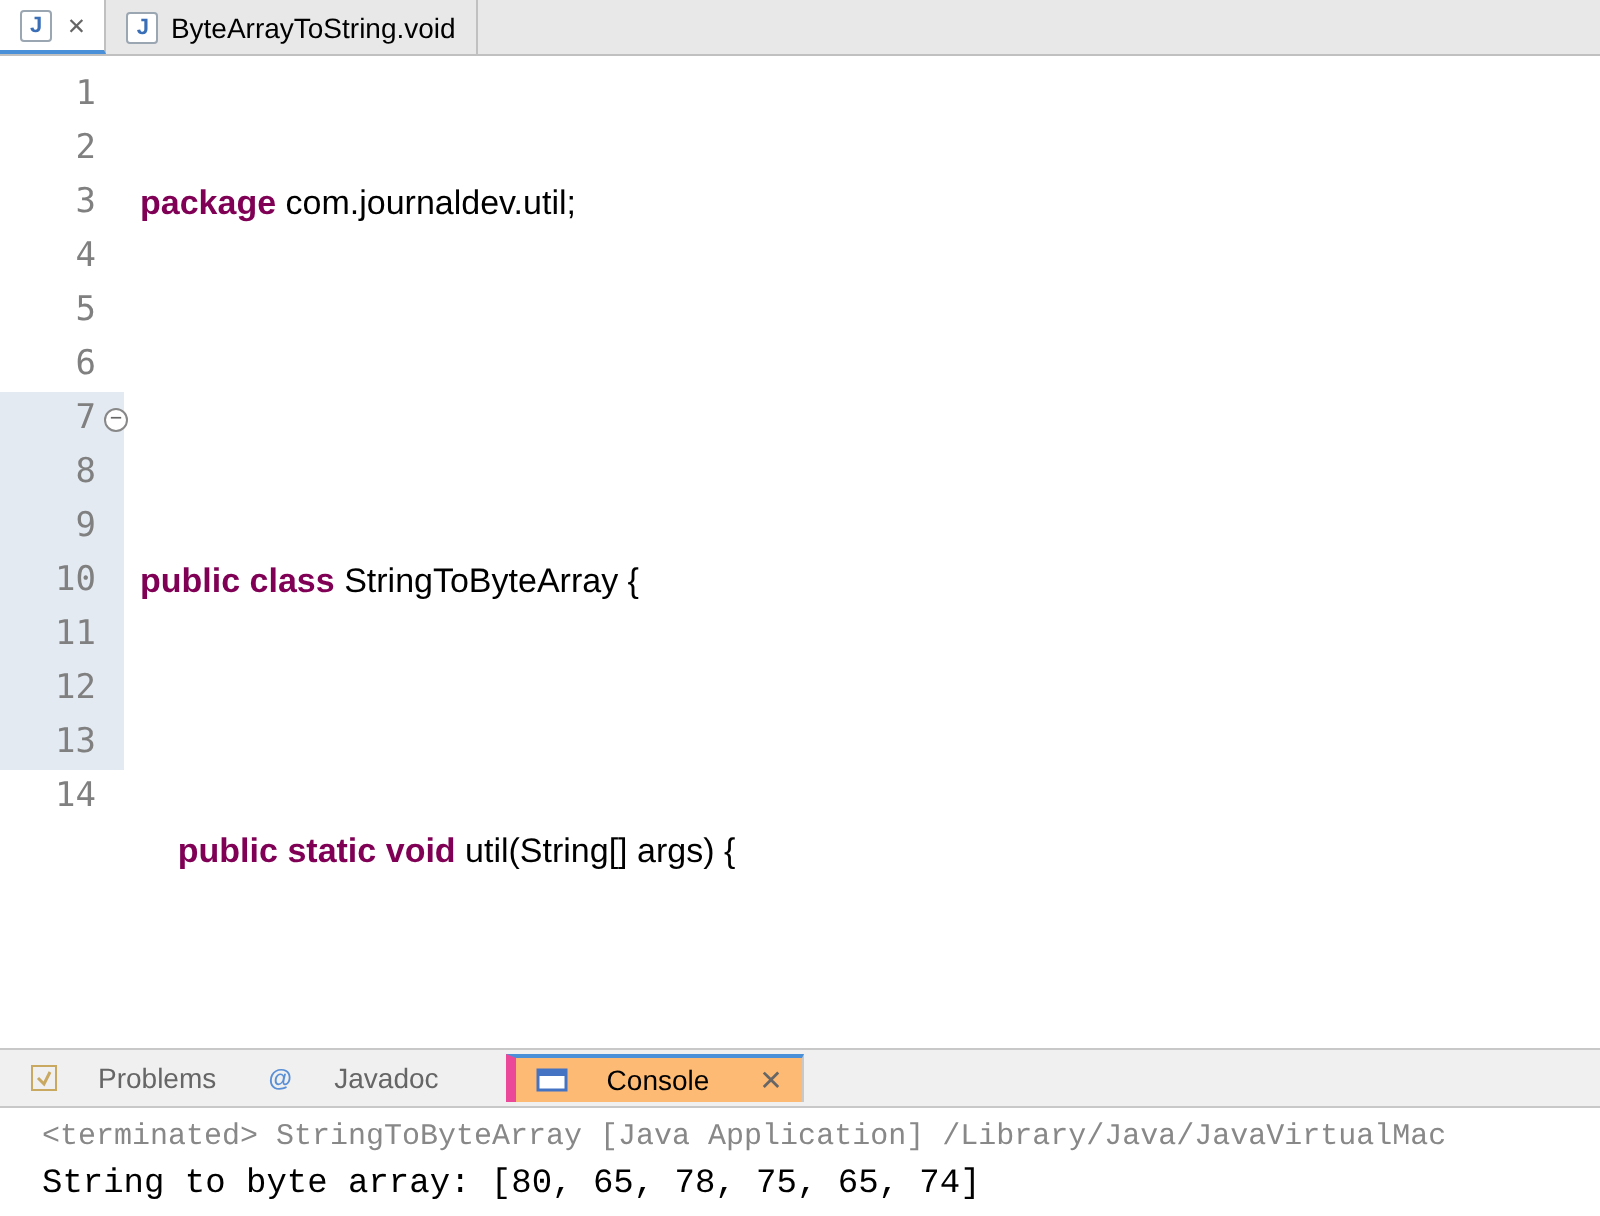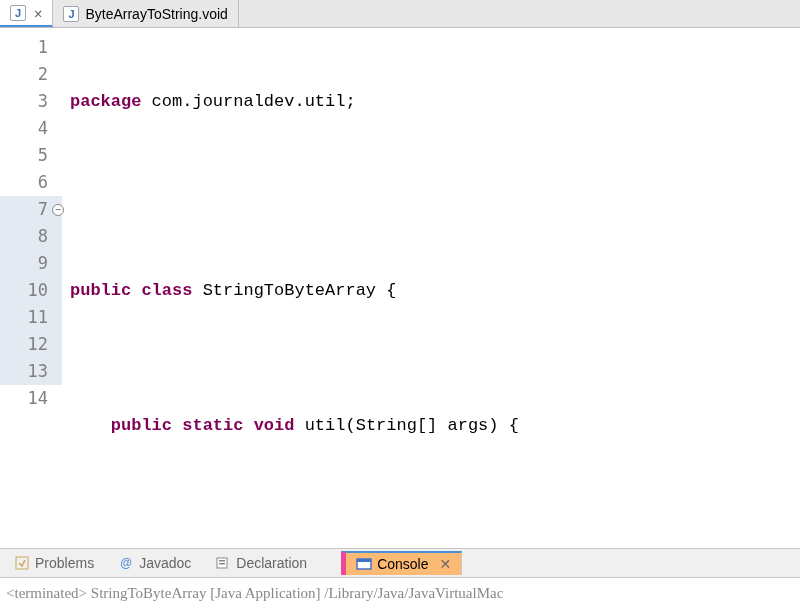--- a/index.html
+++ b/index.html
@@ -90,21 +90,21 @@
       line-height: 10px;
       text-align: center;
       color: #666;
       display: flex;
       align-items: center;
       justify-content: center;
     }
     .code {
       flex: 1;
       padding-top: 6px;
-      font-family: Liberation Mono, monospace;
+      font-family: Liberation Sans, sans-serif;
       font-size: 17px;
       line-height: 27px;
       white-space: pre;
       color: #000;
     }
     .code .row {
       padding-left: 8px;
     }
     .kw { color: #7f0055; font-weight: bold; }
     .lower-tabs {
@@ -115,43 +115,43 @@
       border-bottom: 1px solid #c8c8c8;
       height: 30px;
       padding-left: 4px;
       gap: 4px;
     }
     .ltab {
       display: flex;
       align-items: center;
       padding: 3px 10px;
       color: #666;
-      gap: 5px;
+      gap: 19px;
       font-size: 14px;
       cursor: pointer;
     }
     .ltab.active {
       color: #000;
       background: #fdba74;
       border-top: 2px solid #4a90d9;
       border-left: 5px solid #ec4899;
       border-right: 1px solid #c8c8c8;
       margin-left: 20px;
     }
     .ltab .mini-icon {
       width: 16px;
       height: 16px;
       display: inline-flex;
       align-items: center;
       justify-content: center;
       font-size: 12px;
     }
     .console-body {
-      padding: 4px 6px;
-      font-family: Liberation Serif, serif;
+      padding: 4px 21px;
+      font-family: Liberation Mono, monospace;
       font-size: 15px;
       line-height: 22px;
       background: #ffffff;
     }
     .console-title {
       color: #888;
       font-size: 15px;
       white-space: nowrap;
       overflow: hidden;
     }
@@ -218,37 +218,28 @@
           <rect x="2" y="2" width="12" height="12" fill="none" stroke="#c9a85f" stroke-width="1"></rect>
           <path d="M5 8 L8 11 L11 5" fill="none" stroke="#c9a85f" stroke-width="1.5"></path>
         </svg>
     </span>
     <span>Problems</span>
   </div>
   <div class="ltab">
     <span class="mini-icon" style="color:#5a8fd6;font-weight:bold">@</span>
     <span>Javadoc</span>
   </div>
-  <div class="ltab">
-    <span class="mini-icon">
-      <svg width="16" height="16" viewBox="0 0 16 16">
-          <rect x="2" y="3" width="10" height="10" fill="#fff" stroke="#888"></rect>
-          <rect x="4" y="5" width="6" height="1.5" fill="#888"></rect>
-          <rect x="4" y="8" width="6" height="1.5" fill="#888"></rect>
-        </svg>
-    </span>
-    <span>Declaration</span>
-  </div>
   <div class="ltab active">
     <span class="mini-icon">
       <svg width="16" height="16" viewBox="0 0 16 16">
           <rect x="1" y="3" width="14" height="10" fill="#fff" stroke="#4573c4" stroke-width="1.5"></rect>
           <rect x="1" y="3" width="14" height="3" fill="#4573c4"></rect>
         </svg>
     </span>
     <span>Console</span>
     <span class="close-x" style="margin-left:6px;color:#666">✕</span>
   </div>
 </div>
 
 <div class="console-body">
   <div class="console-title">&lt;terminated&gt; StringToByteArray [Java Application] /Library/Java/JavaVirtualMac</div>
+  <div class="console-out">String to byte array: [80, 65, 78, 75, 65, 74]</div>
 </div>
 
 </body></html>

